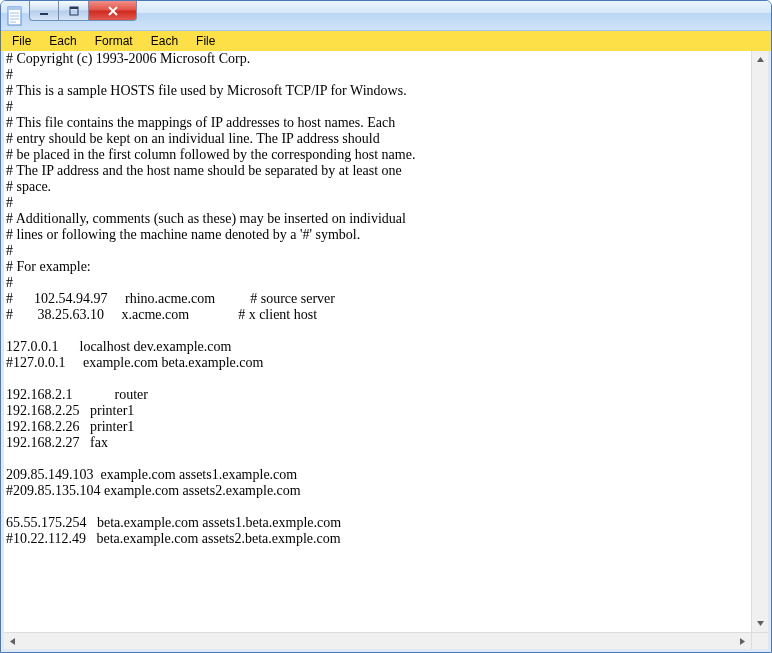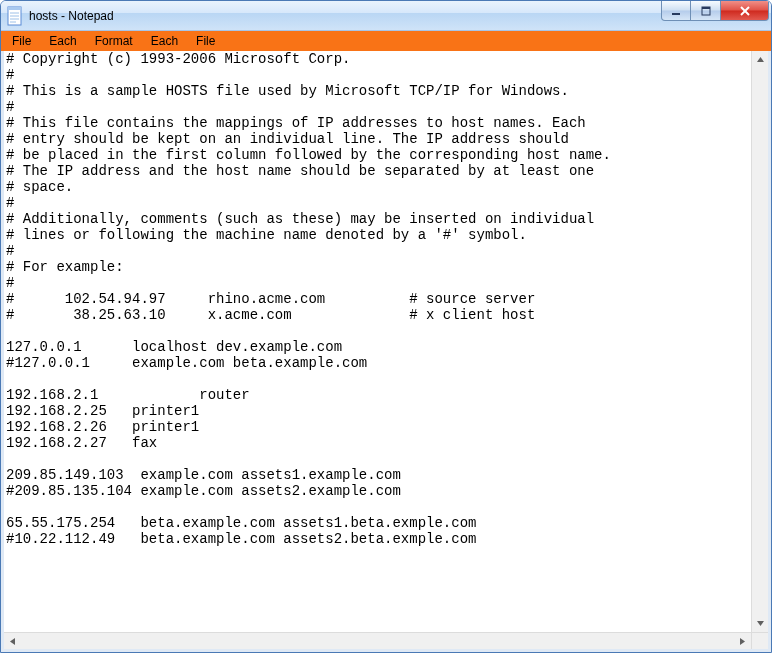--- a/index.html
+++ b/index.html
@@ -68,21 +68,21 @@
     width: 48px;
     border-radius: 0 0 4px 0;
     border-left: none;
     background: linear-gradient(to bottom,#f08f87,#e15348 48%,#cf2a1f 52%,#e2584e);
   }
   .window-btn svg { display:block; }
 
   
   .menubar {
     height: 20px;
-    background: #f97316;
+    background: #fde047;
     display: flex;
     align-items: center;
     padding: 0 2px;
     font-size: 12px;
     color: #000;
     user-select: none;
   }
   .menubar .menu-item {
     padding: 2px 8px;
     border: 1px solid transparent;
@@ -99,21 +99,21 @@
     border: 3px solid #dfe9f5;
     border-top: none;
   }
   .text-area-wrap {
     flex: 1;
     display: flex;
     min-height: 0;
   }
   .text-area {
     flex: 1;
-    font-family: Liberation Mono, monospace;
+    font-family: Liberation Serif, serif;
     font-size: 14px;
     line-height: 16px;
     color: #000;
     white-space: pre;
     overflow: hidden;
     padding: 0px 2px;
     background: #fff;
     outline: none;
   }
   .vscroll {
@@ -163,21 +163,20 @@
   <span class="app-icon">
     <svg width="16" height="20" viewBox="0 0 16 20">
       <rect x="1" y="1" width="13" height="18" fill="#fff" stroke="#5a8bd6"></rect>
       <rect x="1" y="1" width="13" height="3" fill="#a9c9ef"></rect>
       <line x1="3" y1="7" x2="12" y2="7" stroke="#9ec1e8"></line>
       <line x1="3" y1="10" x2="12" y2="10" stroke="#9ec1e8"></line>
       <line x1="3" y1="13" x2="12" y2="13" stroke="#9ec1e8"></line>
       <line x1="3" y1="16" x2="9" y2="16" stroke="#9ec1e8"></line>
     </svg>
   </span>
-  <span class="title-text">hosts - Notepad</span>
 
   <div class="window-btns">
     <div class="window-btn minbtn">
       <svg width="12" height="12" viewBox="0 0 12 12">
         <rect x="2" y="8" width="8" height="2" fill="#273a5e"></rect>
       </svg>
     </div>
     <div class="window-btn maxbtn">
       <svg width="12" height="12" viewBox="0 0 12 12">
         <rect x="2" y="2" width="8" height="8" fill="none" stroke="#273a5e" stroke-width="1"></rect>

